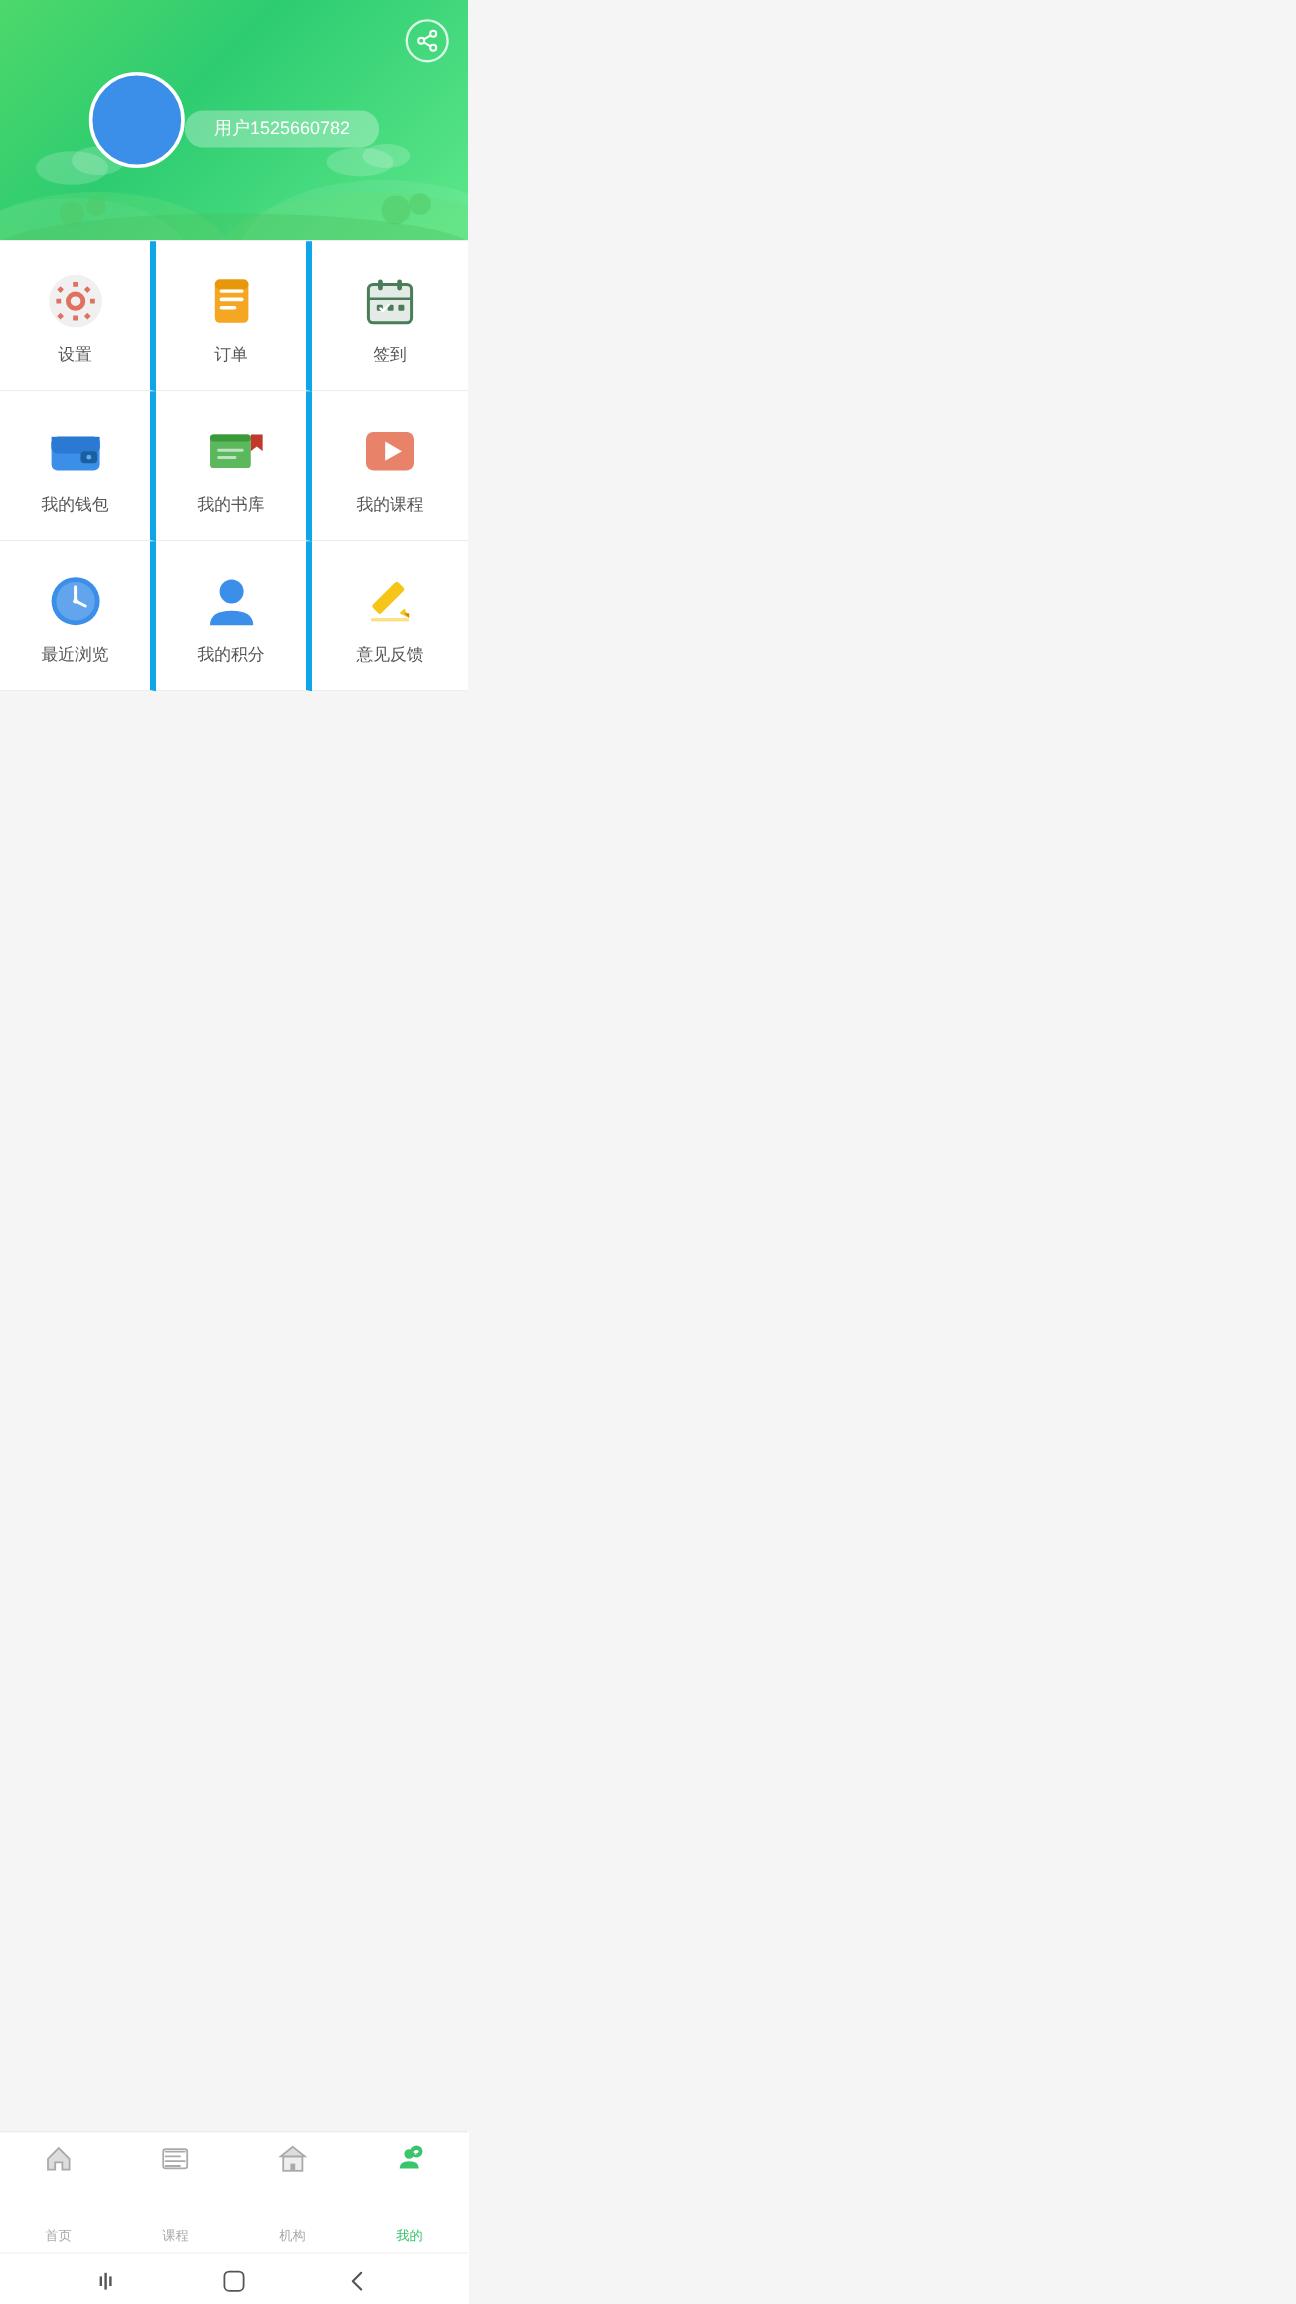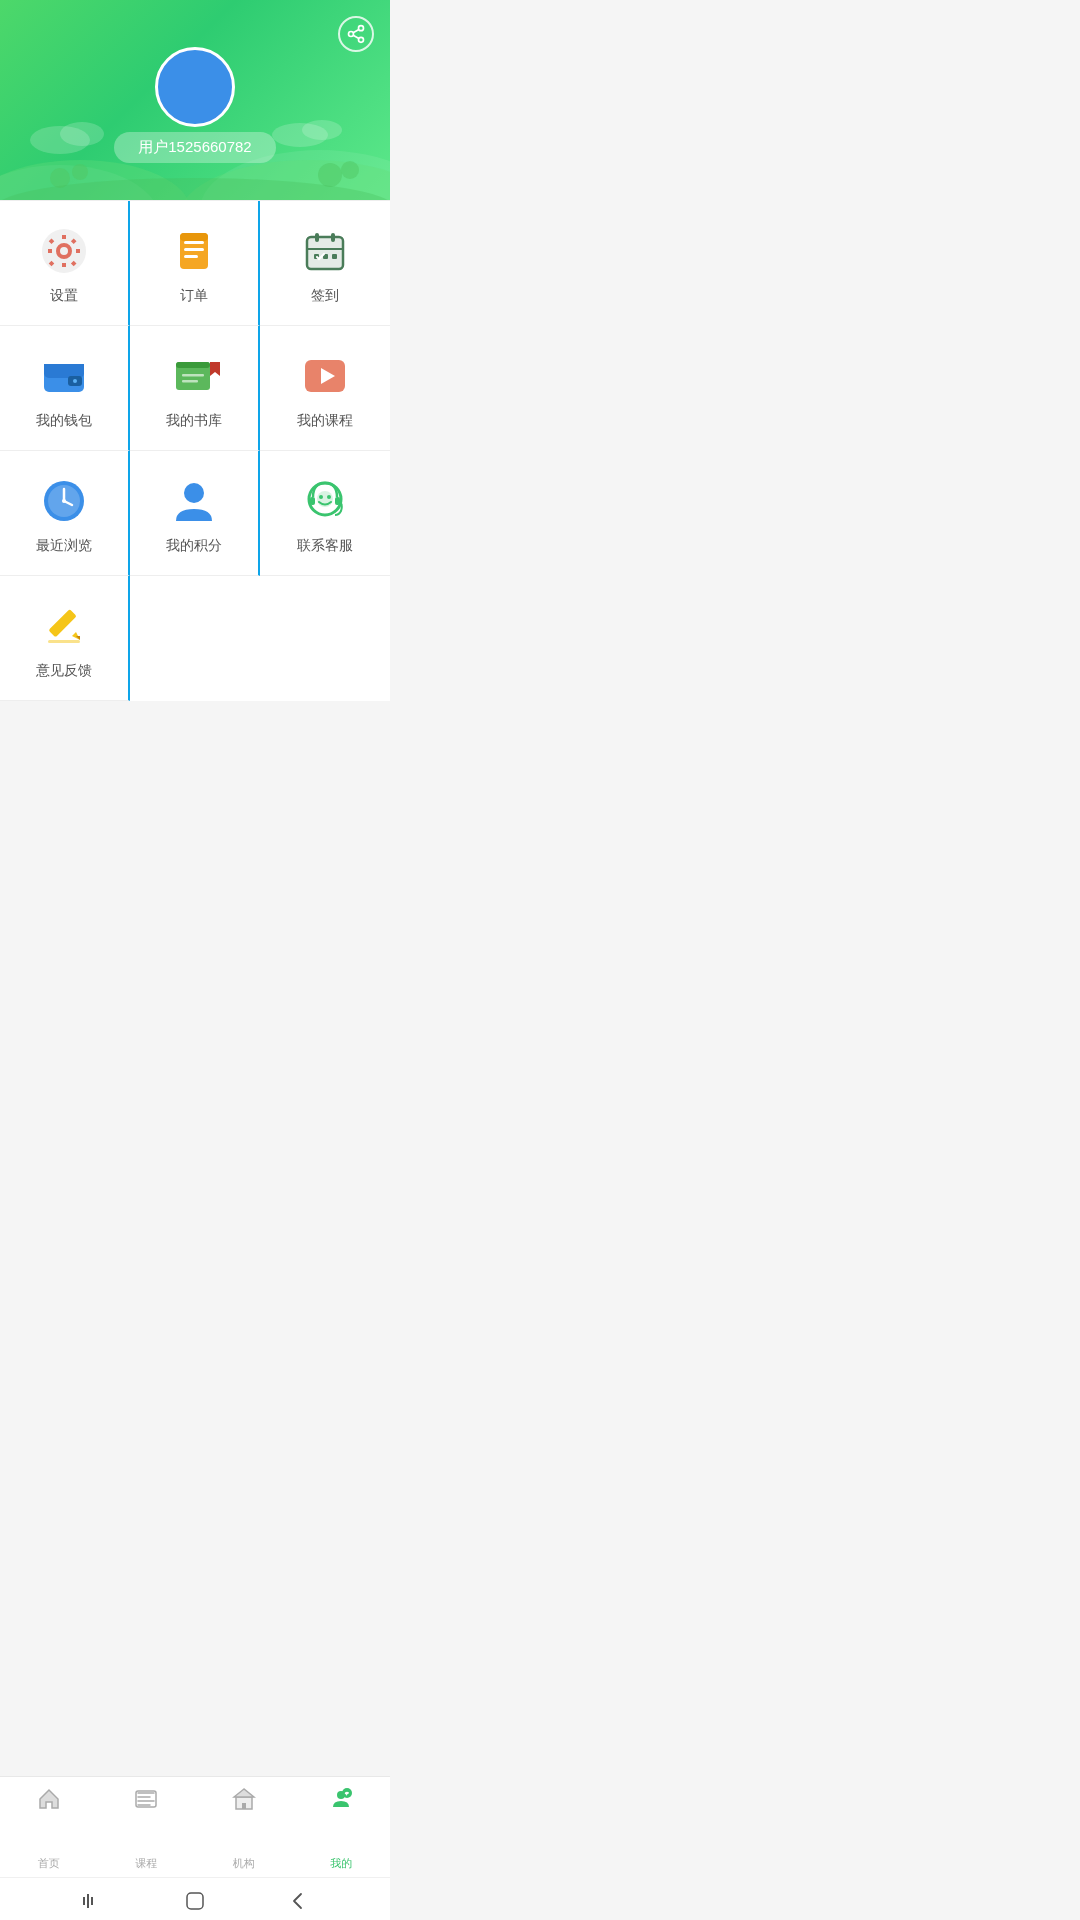--- a/index.html
+++ b/index.html
@@ -14,21 +14,21 @@
     }
 
     
     .header-banner {
       position: relative;
       width: 100%;
       height: 200px;
       background: linear-gradient(135deg, #4dd86a 0%, #2ecc71 40%, #5de88a 100%);
       overflow: hidden;
       display: flex;
-      flex-direction: column;
+      flex-direction: row;
       align-items: center;
       justify-content: center;
       padding-top: 20px;
     }
 
     
     .hills {
       position: absolute;
       bottom: 0;
       left: 0;
@@ -80,21 +80,21 @@
       grid-template-columns: 1fr 1fr 1fr;
       border-top: 1px solid #eee;
     }
 
     .menu-item {
       display: flex;
       flex-direction: column;
       align-items: center;
       justify-content: center;
       padding: 24px 10px 20px;
-      border-right: 2px solid #0ea5e9;
+      border-right: 5px solid #0ea5e9;
       border-bottom: 1px solid #eee;
       cursor: pointer;
     }
 
     .menu-item:nth-child(3n) {
       border-right: none;
       align-items: center;
     }
 
     .menu-icon {
@@ -331,39 +331,20 @@
     <div class="menu-icon">
       <svg width="52" height="52" viewBox="0 0 52 52" xmlns="http://www.w3.org/2000/svg">
 
         <circle cx="26" cy="18" r="10" fill="#3b8fe8"></circle>
         <path d="M8 46 Q8 34 26 34 Q44 34 44 46" fill="#3b8fe8"></path>
       </svg>
     </div>
     <div class="menu-label">我的积分</div>
   </div>
 
-  <div class="menu-item">
-    <div class="menu-icon">
-      <svg width="52" height="52" viewBox="0 0 52 52" xmlns="http://www.w3.org/2000/svg">
-        <circle cx="26" cy="24" r="16" fill="none" stroke="#3ac46e" stroke-width="3"></circle>
-        <circle cx="26" cy="24" r="8" fill="#3ac46e" opacity="0.2"></circle>
-
-        <circle cx="22" cy="22" r="2" fill="#3ac46e"></circle>
-        <circle cx="30" cy="22" r="2" fill="#3ac46e"></circle>
-        <path d="M20 27 Q26 32 32 27" stroke="#3ac46e" stroke-width="2" fill="none" stroke-linecap="round"></path>
-
-        <path d="M14 22 Q14 8 26 8 Q38 8 38 22" stroke="#3ac46e" stroke-width="2.5" fill="none"></path>
-        <rect x="11" y="22" width="5" height="8" rx="2" fill="#3ac46e"></rect>
-        <rect x="36" y="22" width="5" height="8" rx="2" fill="#3ac46e"></rect>
-
-        <path d="M41 27 Q44 30 42 36 Q40 40 36 40" stroke="#3ac46e" stroke-width="2" fill="none"></path>
-      </svg>
-    </div>
-    <div class="menu-label">联系客服</div>
-  </div>
 
   <div class="menu-item">
     <div class="menu-icon">
       <svg width="52" height="52" viewBox="0 0 52 52" xmlns="http://www.w3.org/2000/svg">
 
         <rect x="18" y="10" width="10" height="30" rx="2" transform="rotate(45 26 26)" fill="#f5c518"></rect>
         <polygon points="34,36 42,40 38,32" fill="#f5c518"></polygon>
         <polygon points="38,36 42,40 42,36" fill="#c8860a"></polygon>
 
         <rect x="10" y="40" width="32" height="3" rx="1.5" fill="#f5c518" opacity="0.5"></rect>

